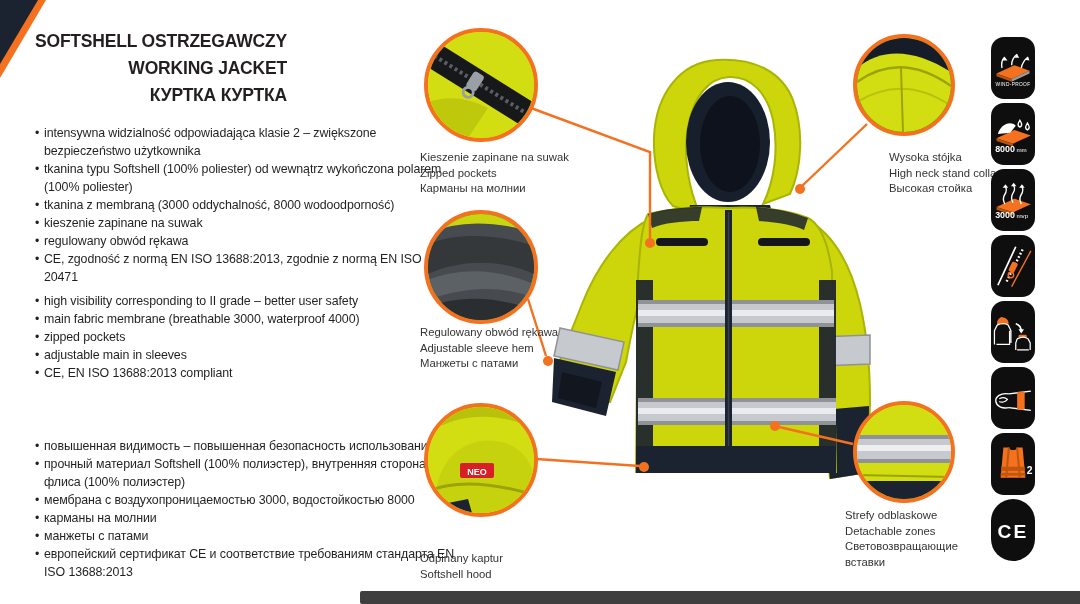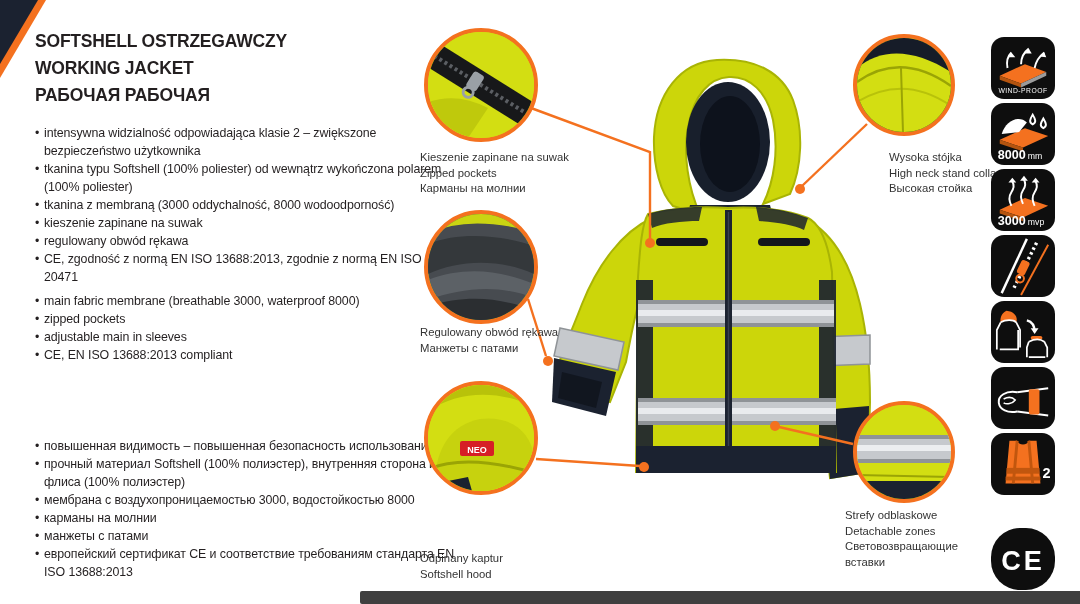--- a/index.html
+++ b/index.html
@@ -10,85 +10,86 @@
     color:#231f20;
   }
   
   .corner-orange{position:absolute;left:0;top:0;width:46px;height:78px;
     background:#f4711f;clip-path:polygon(0 0,100% 0,0 100%);}
   .corner-navy{position:absolute;left:0;top:0;width:38px;height:64px;
     background:#1b2230;clip-path:polygon(0 0,100% 0,0 100%);}
 
   
   .title{position:absolute;left:35px;top:28px;font-weight:bold;
-    font-size:17.5px;line-height:27px;letter-spacing:-0.2px;color:#231f20;}
+    font-size:17.5px;line-height:27px;letter-spacing:-0.2px;color:#231f20;text-align:right;}
 
   
   .features{position:absolute;left:35px;width:420px;font-size:12.4px;
     line-height:18px;letter-spacing:-0.1px;list-style:none;margin:0;padding:0;color:#231f20;}
   .features li{position:relative;padding-left:9px;}
   .features li::before{content:"\2022";position:absolute;left:0;top:0;}
   #features-pl{top:124px;}
   #features-en{top:292px;}
   #features-ru{top:437px;}
 
   
   .circle{position:absolute;border:4px solid #f4711f;border-radius:50%;
     box-sizing:border-box;overflow:hidden;background:#d3de12;}
   .circle svg{display:block;width:100%;height:100%;}
   #circle-zip{left:424px;top:28px;width:114px;height:114px;}
   #circle-cuff{left:424px;top:210px;width:114px;height:114px;}
-  #circle-hood{left:424px;top:381px;width:114px;height:114px;text-align:right;}
+  #circle-hood{left:424px;top:403px;width:114px;height:114px;text-align:right;}
   #circle-collar{left:853px;top:34px;width:102px;height:102px;}
   #circle-reflect{left:853px;top:401px;width:102px;height:102px;}
 
   
   .caption{position:absolute;font-size:11.3px;line-height:15.5px;color:#333;}
   #cap-zip{left:420px;top:150px;width:210px;}
   #cap-cuff{left:420px;top:325px;width:210px;}
   #cap-hood{left:420px;top:507px;width:210px;margin-top:44px;}
   #cap-collar{left:851px;top:150px;width:140px;margin-left:38px;}
   #cap-reflect{left:845px;top:508px;width:135px;}
 
   
   #jacket{position:absolute;left:552px;top:42px;width:330px;height:520px;}
   #leaders{position:absolute;left:0;top:0;width:1080px;height:604px;pointer-events:none;}
 
   
-  .badge{position:absolute;left:991px;width:64px;height:62px;background:#0e0e0e;
+  .badge{position:absolute;left:991px;width:44px;height:62px;background:#0e0e0e;
     border-radius:13px;}
   .badge svg{display:block;width:100%;height:100%;}
   #badge-0{top:37px;} #badge-1{top:103px;} #badge-2{top:169px;} #badge-3{top:235px;}
-  #badge-4{top:301px;} #badge-5{top:367px;} #badge-6{top:433px;} #badge-7{top:528px;border-radius:29px;}
+  #badge-4{top:301px;} #badge-5{top:367px;} #badge-6{top:433px;} #badge-7{top:499px;border-radius:29px;}
 
   .bottom-bar{position:absolute;left:360px;top:591px;width:720px;height:13px;
     background:#3f3f3f;border-radius:2px 0 0 2px;}
 </style>
 </head>
 <body>
 
 <div class="corner-orange"></div>
 <div class="corner-navy"></div>
 
 <div class="title">
   <div>SOFTSHELL OSTRZEGAWCZY</div>
   <div>WORKING JACKET</div>
-  <div>РАБОЧАЯ РАБОЧАЯ</div>
+  <div>КУРТКА КУРТКА</div>
 </div>
 
 <ul class="features" id="features-pl">
   <li>intensywna widzialność odpowiadająca klasie 2 – zwiększone bezpieczeństwo użytkownika</li>
   <li>tkanina typu Softshell (100% poliester) od wewnątrz wykończona polarem (100% poliester)</li>
   <li>tkanina z membraną (3000 oddychalność, 8000 wodoodporność)</li>
   <li>kieszenie zapinane na suwak</li>
   <li>regulowany obwód rękawa</li>
   <li>CE, zgodność z normą EN ISO 13688:2013, zgodnie z normą EN ISO 20471</li>
 </ul>
 <ul class="features" id="features-en">
-  <li>main fabric membrane (breathable 3000, waterproof 8000)</li>
+  <li>high visibility corresponding to II grade – better user safety</li>
+  <li>main fabric membrane (breathable 3000, waterproof 4000)</li>
   <li>zipped pockets</li>
   <li>adjustable main in sleeves</li>
   <li>CE, EN ISO 13688:2013 compliant</li>
 </ul>
 <ul class="features" id="features-ru">
   <li>повышенная видимость – повышенная безопасность использования</li>
   <li>прочный материал Softshell (100% полиэстер), внутренняя сторона из флиса (100% полиэстер)</li>
   <li>мембрана с воздухопроницаемостью 3000, водостойкостью 8000</li>
   <li>карманы на молнии</li>
   <li>манжеты с патами</li>
@@ -211,20 +212,21 @@
   </svg>
 </div>
 
 <div class="caption" id="cap-zip">
   <div>Kieszenie zapinane na suwak</div>
   <div>Zipped pockets</div>
   <div>Карманы на молнии</div>
 </div>
 <div class="caption" id="cap-cuff">
   <div>Regulowany obwód rękawa</div>
+  <div>Adjustable sleeve hem</div>
   <div>Манжеты с патами</div>
 </div>
 <div class="caption" id="cap-hood">
   <div>Odpinany kaptur</div>
   <div>Softshell hood</div>
 </div>
 <div class="caption" id="cap-collar">
   <div>Wysoka stójka</div>
   <div>High neck stand collar</div>
   <div>Высокая стойка</div>

